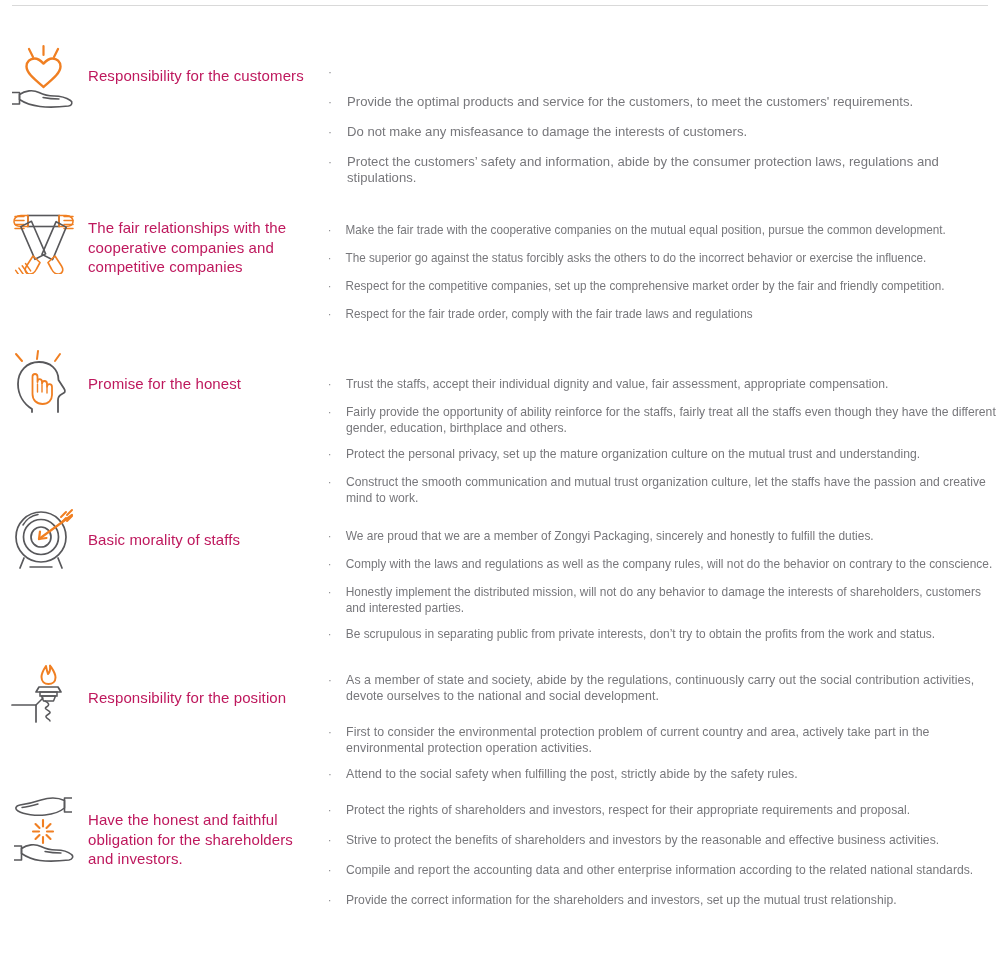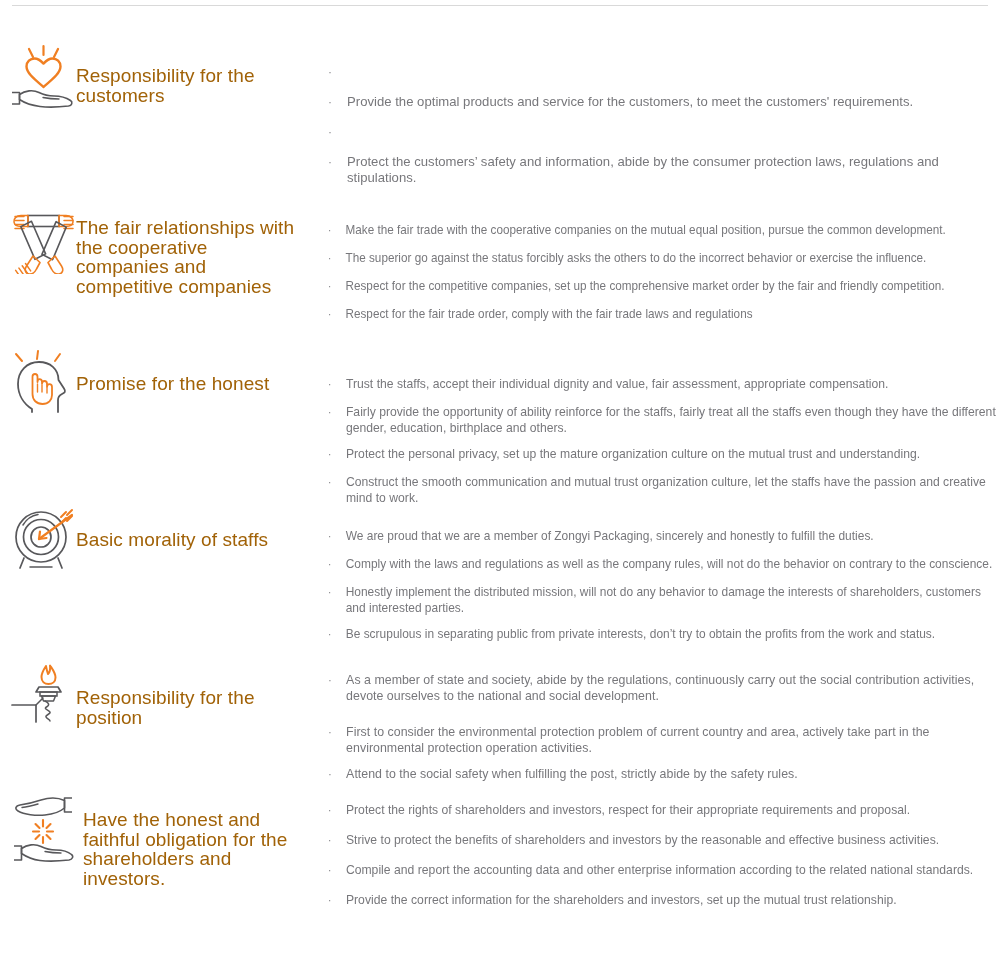--- a/index.html
+++ b/index.html
@@ -46,25 +46,25 @@
     position: absolute;
     left: 10px;
     width: 72px;
     height: 70px;
   }
   .icon-cell svg {
     display: block;
   }
   .title-cell {
     position: absolute;
-    left: 76px;
+    left: 88px;
     width: 225px;
-    font-size: 19px;
+    font-size: 15px;
     line-height: 19.5px;
-    color: #a16207;
+    color: #be185d;
     letter-spacing: 0.1px;
   }
   .items-cell {
     position: absolute;
     left: 325px;
     width: 676px;
   }
   .bullet-item {
     position: relative;
     padding-left: 22px;
@@ -111,21 +111,21 @@
             <path d="M33.5 43 C23 34 16.5 28.5 16.5 22.5 C16.5 17.8 20.2 14.5 24.5 14.5 C27.4 14.5 30.2 16 33.5 19.6 C36.8 16 39.6 14.5 42.5 14.5 C46.8 14.5 50.5 17.8 50.5 22.5 C50.5 28.5 44 34 33.5 43 Z" stroke="#F07F22" stroke-width="2.4" stroke-linejoin="round"></path>
             <path d="M2 48.5 L9.5 48.5 L9.5 60 L2 60" stroke="#58585B" stroke-width="1.6" stroke-linejoin="round"></path>
             <path d="M9.5 50.5 C15 46.5 23 45.5 29 48.5 C33 50.5 38 52 44 52 C50 52 56 53.5 60.5 56.5 C63 58.2 62 61.5 58.5 62 C50 63 38 63.5 30 62.5 C22 61.5 14 58.5 9.5 55.5 Z" stroke="#58585B" stroke-width="1.6" stroke-linejoin="round"></path>
             <path d="M33 53.5 C38 54.5 44 55 49 55" stroke="#58585B" stroke-width="1.4" stroke-linecap="round"></path>
           </svg>
         </div>
         <div class="title-cell" style="top: 22px;">Responsibility for the customers</div>
         <div class="items-cell" style="top: 20px; position: absolute;">
           <div class="bullet-item" style="position: absolute; left: 0px; top: 0px;"><span class="dot">·</span></div>
           <div class="bullet-item" style="position: absolute; left: 0px; top: 30px;"><span class="dot">·</span><span>Provide the optimal products and service for the customers, to meet the customers' requirements.</span></div>
-          <div class="bullet-item" style="position: absolute; left: 0px; top: 60px;"><span class="dot">·</span></div>
+          <div class="bullet-item" style="position: absolute; left: 0px; top: 60px;"><span class="dot">·</span><span>Do not make any misfeasance to damage the interests of customers.</span></div>
           <div class="bullet-item" style="position: absolute; left: 0px; top: 90px;"><span class="dot">·</span><span>Protect the customers’ safety and information, abide by the consumer protection laws, regulations and stipulations.</span></div>
         </div>
       </div>
       <div class="row r1" style="top: 208px;">
         <div class="icon-cell" style="top: 0px;">
           <svg width="68" height="66" viewBox="0 0 68 66" fill="none" xmlns="http://www.w3.org/2000/svg">
             <rect x="18" y="7.5" width="31" height="11" stroke="#58585B" stroke-width="1.6"></rect>
             <path d="M18 7.5 L11 7.5 C6 7.5 3.5 11 4 14 C4.5 17.5 8 18.5 11 18.5 L18 18.5 Z" stroke="#F07F22" stroke-width="1.6" stroke-linejoin="round"></path>
             <g transform="translate(5,8.5) rotate(0)" stroke="#F07F22" stroke-width="1.5" stroke-linecap="round">
               <line x1="0" y1="0" x2="9" y2="0"></line>
@@ -239,21 +239,21 @@
               <line x1="25.5" y1="28" x2="29.5" y2="32"></line>
               <line x1="36.5" y1="39" x2="40.5" y2="43"></line>
               <line x1="40.5" y1="28" x2="36.5" y2="32"></line>
               <line x1="29.5" y1="39" x2="25.5" y2="43"></line>
             </g>
             <path d="M4 50 L11.5 50 L11.5 64 L4 64" stroke="#58585B" stroke-width="1.6" stroke-linejoin="round"></path>
             <path d="M11.5 52.5 C17 48.5 25 47.5 31 50.5 C35 52.5 40 54 46 54 C52 54 58 55.5 61.5 58.5 C63.8 60.2 62.5 63.5 59 64 C50 65 38 65.5 30 64.5 C23 63.5 16 60.5 11.5 57.5 Z" stroke="#58585B" stroke-width="1.6" stroke-linejoin="round"></path>
             <path d="M35 55.5 C40 56.5 46 57 51 57" stroke="#58585B" stroke-width="1.4" stroke-linecap="round"></path>
           </svg>
         </div>
-        <div class="title-cell" style="top: 14px; margin-left: 7px;">Have the honest and faithful obligation for the shareholders and investors.</div>
+        <div class="title-cell" style="top: 14px;">Have the honest and faithful obligation for the shareholders and investors.</div>
         <div class="items-cell" style="top: 6px; position: absolute;">
           <div class="bullet-item" style="position: absolute; left: 0px; top: 0px;"><span class="dot">·</span><span>Protect the rights of shareholders and investors, respect for their appropriate requirements and proposal.</span></div>
           <div class="bullet-item" style="position: absolute; left: 0px; top: 30px;"><span class="dot">·</span><span>Strive to protect the benefits of shareholders and investors by the reasonable and effective business activities.</span></div>
           <div class="bullet-item" style="position: absolute; left: 0px; top: 60px;"><span class="dot">·</span><span>Compile and report the accounting data and other enterprise information according to the related national standards.</span></div>
           <div class="bullet-item" style="position: absolute; left: 0px; top: 90px;"><span class="dot">·</span><span>Provide the correct information for the shareholders and investors, set up the mutual trust relationship.</span></div>
         </div>
       </div>
     </div>
 
 </div>

